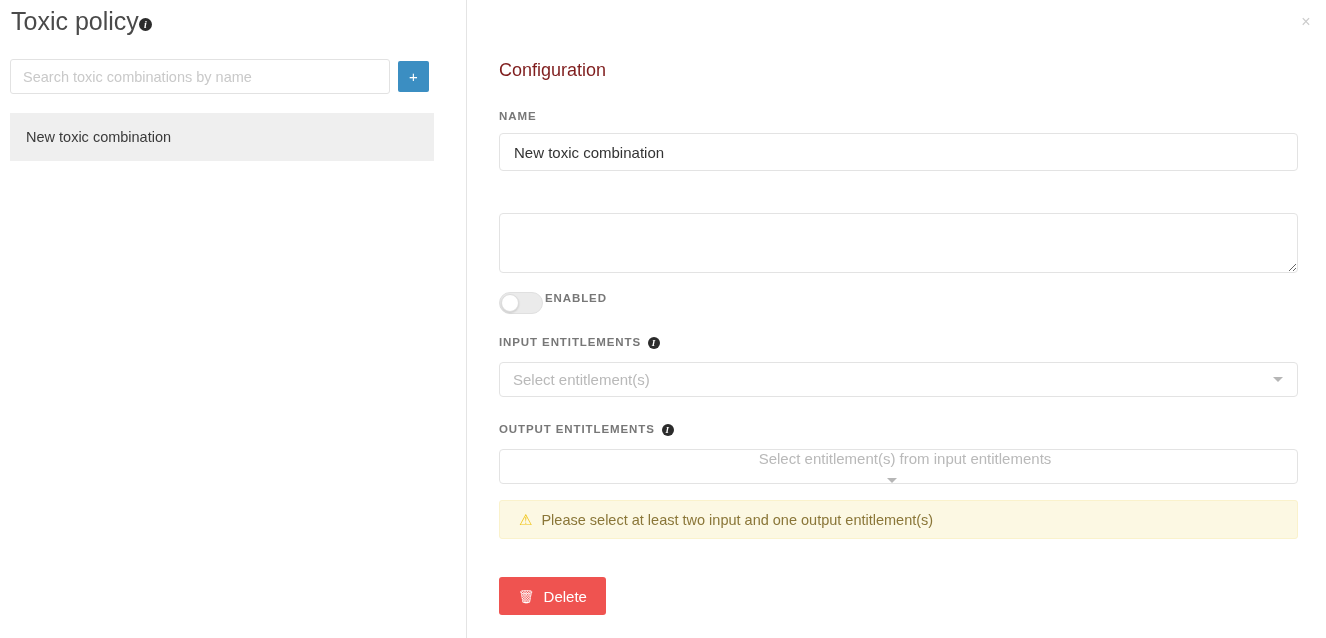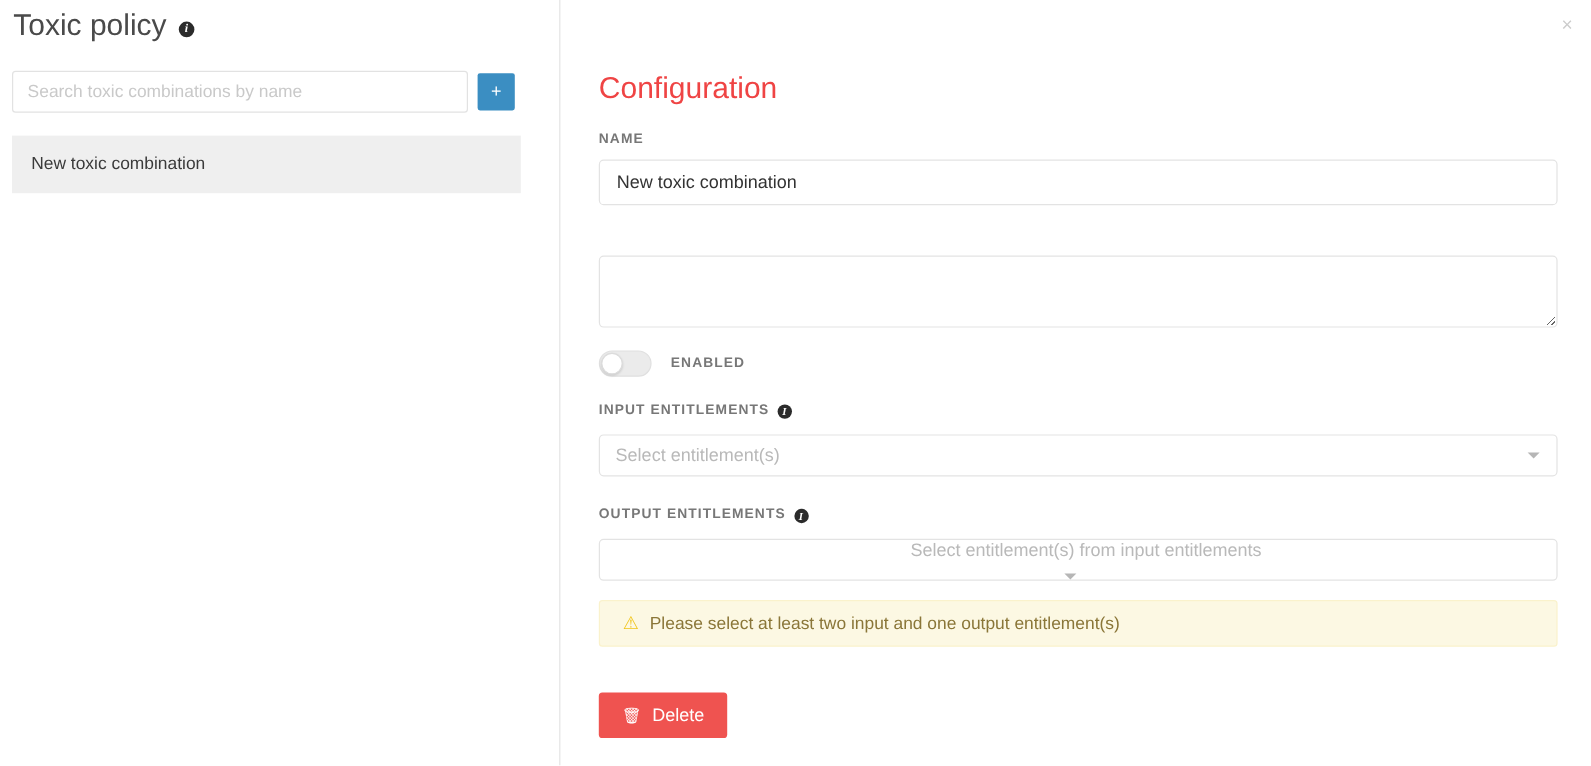--- a/index.html
+++ b/index.html
@@ -24,21 +24,21 @@
 
   
   .left-panel {
     position: absolute; left: 0; top: 0; width: 467px; height: 638px;
     border-right: 1px solid #e4e4e4; background: #fff;
   }
   .page-title {
     position: absolute; left: 11px; top: 7px;
     font-size: 25px; font-weight: 400; color: #4a4a4a;
     letter-spacing: 0px; white-space: nowrap;
-    display: flex; align-items: center; gap: 10px;
+    display: flex; align-items: center; 
   }
   .info-icon {
     display: inline-block; width: 13px; height: 13px; border-radius: 50%;
     background: #2b2b2b; color: #fff;
     font-size: 10px; font-weight: bold; font-style: italic;
     line-height: 13px; text-align: center;
     font-family: "Liberation Serif", serif;
     position: relative; top: 3px;
   }
   .info-icon.small {
@@ -70,21 +70,21 @@
     height: 48px; display: flex; align-items: center;
     padding: 0 0 0 16px; font-size: 14.5px; color: #3a3a3a;
     background: #fff; cursor: pointer;
   }
   .combo-item.selected { background: #efefef; }
 
   
   .right-panel { position: absolute; left: 468px; top: 0; right: 0; height: 638px; }
   .config-title {
     position: absolute; left: 31px; top: 60px;
-    font-size: 25px; font-weight: 400; color: #ef4444;
+    font-size: 18px; font-weight: 400; color: #7f1d1d;
   }
 
   .field-label {
     position: absolute; left: 31px;
     font-size: 11.5px; font-weight: bold; color: #777777;
     letter-spacing: 0.9px; text-transform: uppercase;
     display: flex; align-items: center; gap: 7px;
   }
   .lbl-name   { top: 110px; }
   .lbl-desc   { top: 190px; margin-top: 41px; }
@@ -104,21 +104,21 @@
     position: absolute; left: 31px; top: 213px;
     width: 799px; height: 60px;
     border: 1px solid #e3e3e3; border-radius: 4px;
     background: #fff; font-size: 15px; color: #333;
     font-family: "Liberation Sans", sans-serif;
     padding: 8px 14px; outline: none; resize: vertical;
   }
 
   .toggle-row {
     position: absolute; left: 31px; top: 292px;
-    display: flex; align-items: center; gap: 16px;
+    display: flex; gap: 2px;
   }
   .toggle {
     width: 44px; height: 22px; border-radius: 11px;
     background: #ebebeb; border: 1px solid #e0e0e0;
     position: relative; cursor: pointer;
   }
   .toggle .knob {
     position: absolute; left: 1px; top: 1px;
     width: 18px; height: 18px; border-radius: 50%;
     background: #ffffff; border: 1px solid #dcdcdc;

